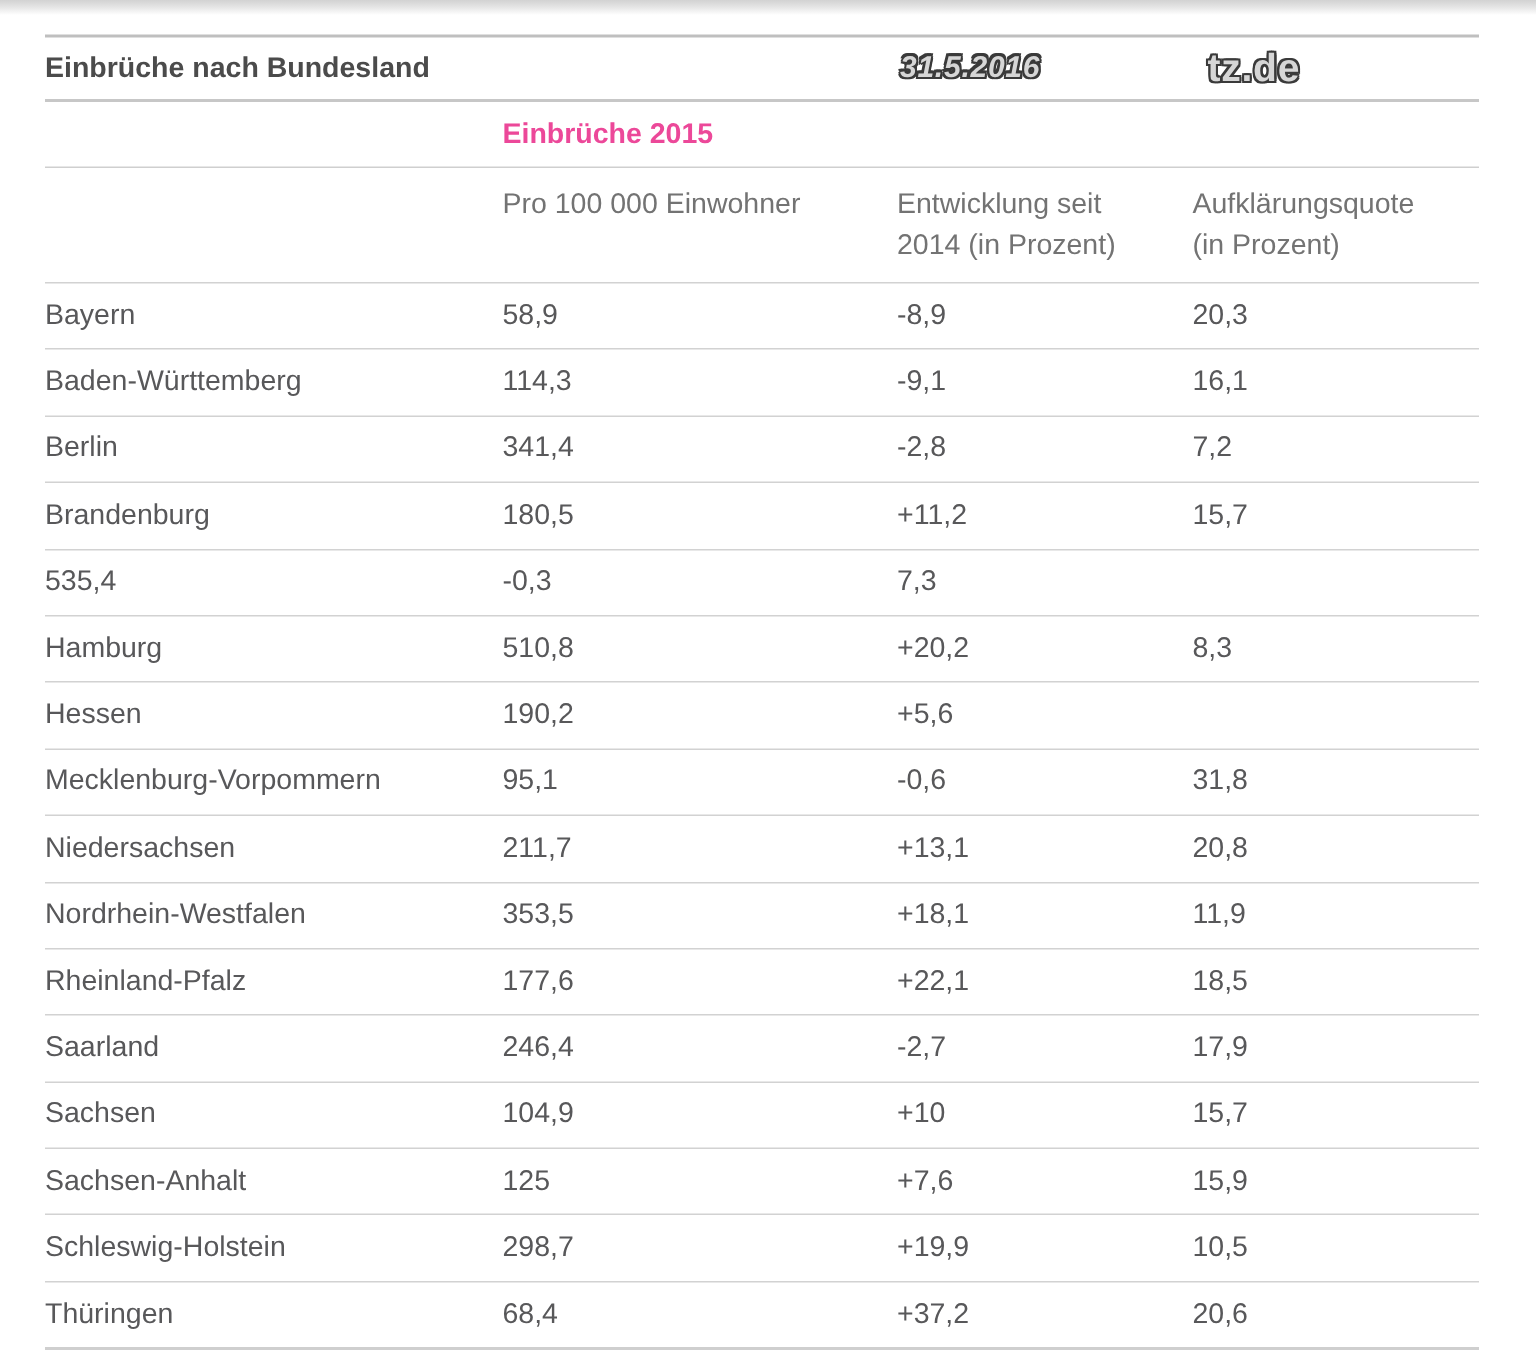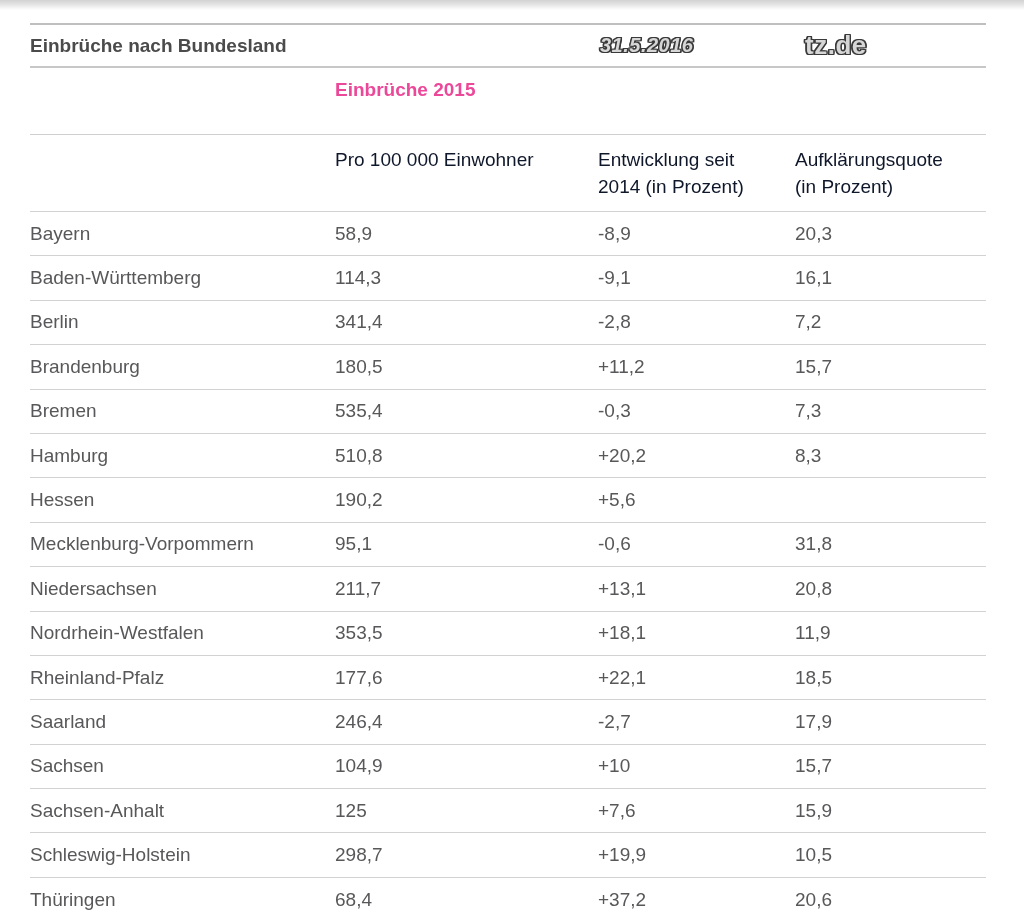--- a/index.html
+++ b/index.html
@@ -59,22 +59,21 @@
     grid-column: 2;
     font-weight: 700;
     color: #ec4899;
   }
   .header-row {
     height: 77px;
     border-top: 1.5px solid #cfcfcf;
     align-items: start;
     padding-top: 11px;
     line-height: 27px;
-    color: #0f172a;
-    margin-top: 23px;
+    color: #737373;
   }
   .header-cell { padding-right: 24px; }
   .data-row {
     height: 44.4px;
     border-top: 1.5px solid #d2d2d2;
     align-items: center;
   }
   .cell { padding-right: 12px; }
 </style>
 </head>
@@ -120,21 +119,20 @@
         <div class="cell">-2,8</div>
         <div class="cell">7,2</div>
       </div>
       <div class="grid-row data-row">
         <div class="cell">Brandenburg</div>
         <div class="cell">180,5</div>
         <div class="cell">+11,2</div>
         <div class="cell">15,7</div>
       </div>
       <div class="grid-row data-row">
-        <div class="cell">Bremen</div>
         <div class="cell">535,4</div>
         <div class="cell">-0,3</div>
         <div class="cell">7,3</div>
       </div>
       <div class="grid-row data-row">
         <div class="cell">Hamburg</div>
         <div class="cell">510,8</div>
         <div class="cell">+20,2</div>
         <div class="cell">8,3</div>
       </div>

